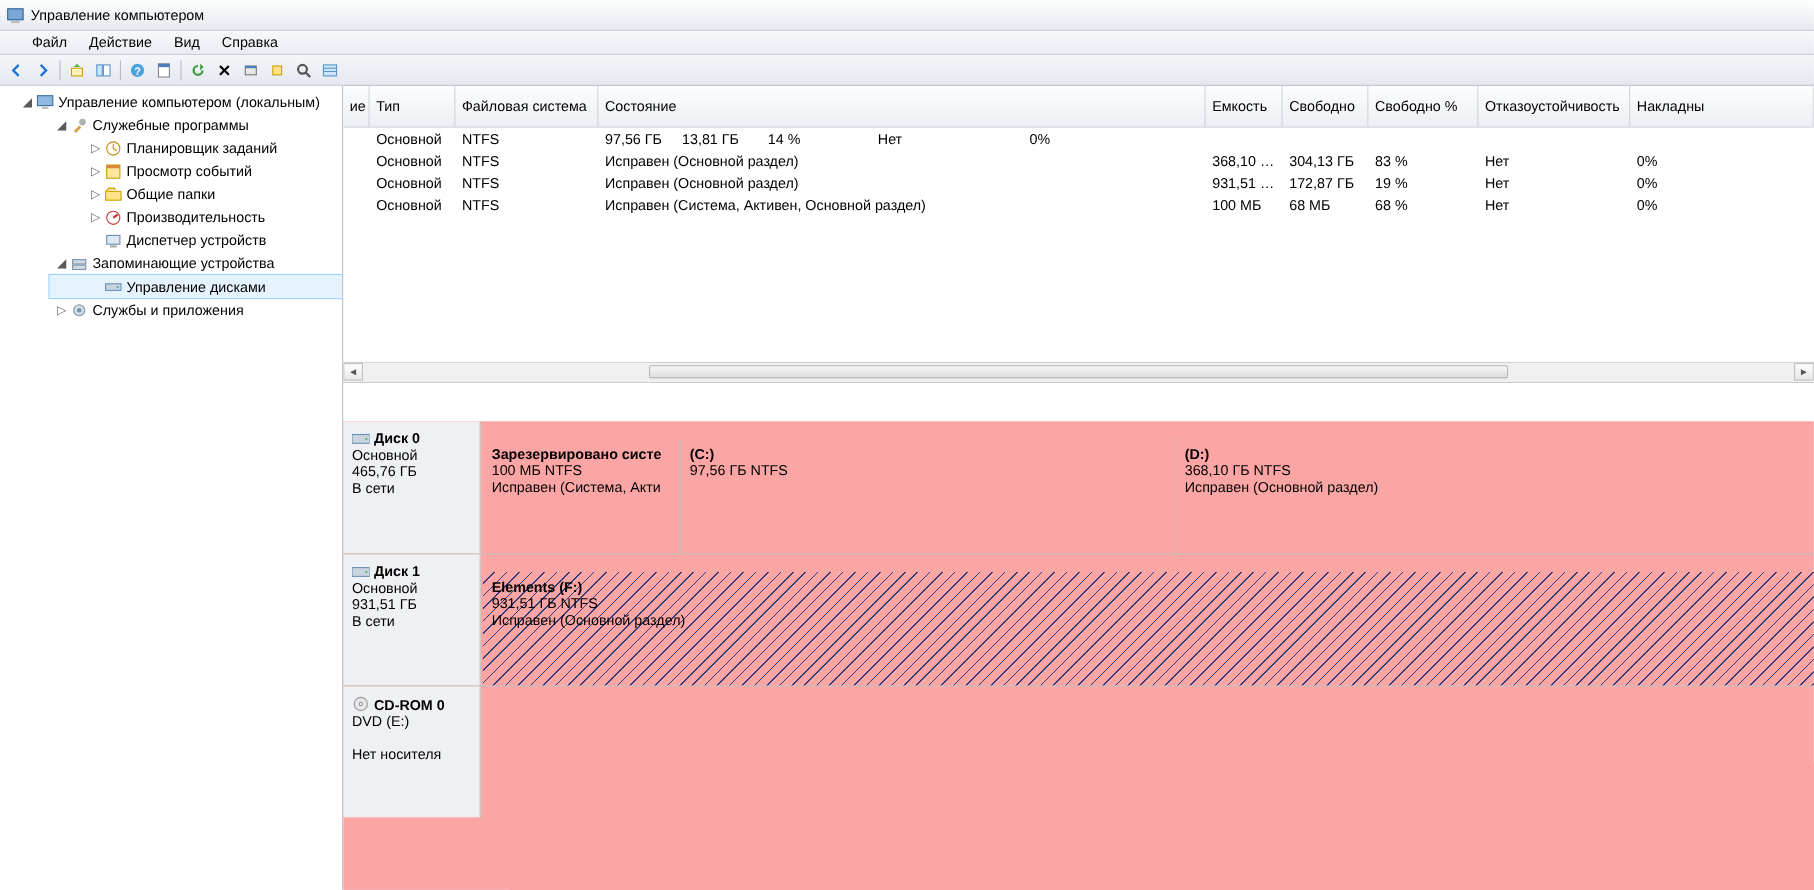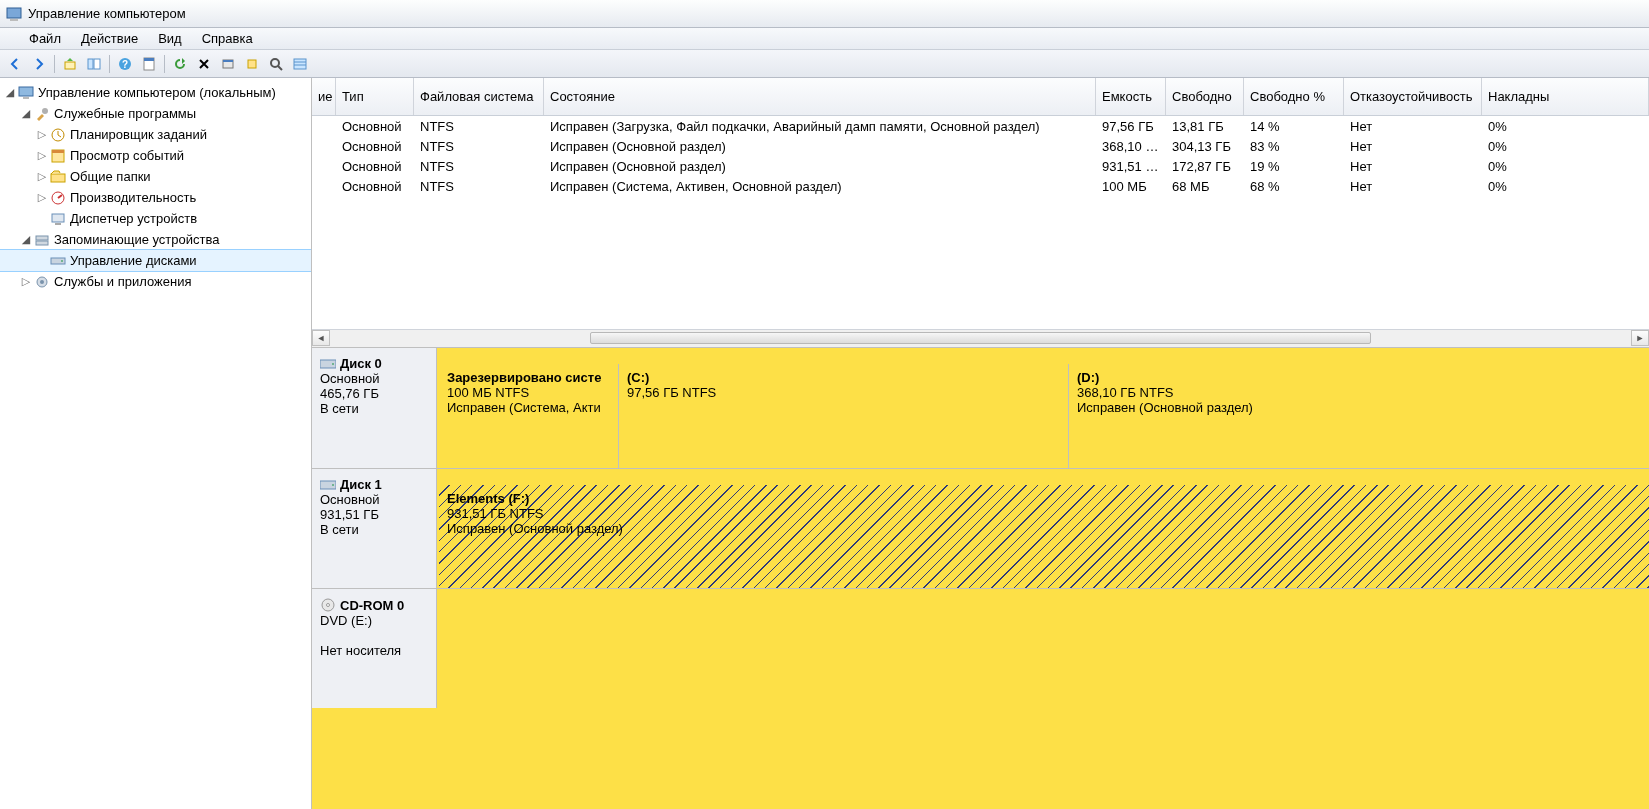--- a/index.html
+++ b/index.html
@@ -7,21 +7,21 @@
 .titlebar { height: 28px; background: linear-gradient(#fdfefe,#e6eaf0); border-bottom: 1px solid #b6bcc6; display: flex; align-items: center; padding: 0 6px; }
 .titlebar .ticon { width: 16px; height: 16px; margin-right: 6px; }
 .menubar { height: 22px; background: linear-gradient(#f7f9fc,#e8ecf2); border-bottom: 1px solid #c9cfd8; display: flex; align-items: center; padding: 0 19px; }
 .menubar span { padding: 2px 10px; cursor: default; }
 .toolbar { height: 28px; background: linear-gradient(#f4f6fa,#e4e8ef); border-bottom: 1px solid #b6bcc6; display: flex; align-items: center; padding: 0 4px; gap: 2px; }
 .tbtn { width: 22px; height: 22px; display: inline-flex; align-items: center; justify-content: center; border-radius: 2px; }
 .tsep { width: 1px; height: 18px; background: #b6bcc6; margin: 0 2px; }
 
 .main { display: flex; height: calc(100% - 78px); }
 .tree { width: 312px; border-right: 1px solid #bfbfbf; background: #fff; overflow: auto; padding-top: 4px; }
-.tree ul { list-style: none; }
+.tree ul { list-style: none; padding-left: 15px; }
 .tree li { white-space: nowrap; }
 .trow { display: flex; align-items: center; height: 21px; padding-right: 6px; }
 .twist { width: 12px; text-align: center; color: #6b6b6b; font-size: 11px; user-select: none; }
 .twist.exp::before { content: "◢"; color:#595959; }
 .twist.col::before { content: "▷"; }
 .ticon2 { width: 16px; height: 16px; margin: 0 4px 0 2px; flex: 0 0 16px; }
 .trow.sel { background: #e5f3ff; outline: 1px solid #99d1ff; }
 .indent1 { padding-left: 4px; }
 .indent2 { padding-left: 20px; }
 .indent3 { padding-left: 36px; }
@@ -33,21 +33,21 @@
 .gbody { overflow: auto; }
 .grow { display: flex; height: 20px; align-items: center; }
 .grow .col { padding: 0 6px; overflow: hidden; white-space: nowrap; text-overflow: ellipsis; }
 .hscroll { height: 18px; background: #f0f0f0; border-top: 1px solid #d0d4db; position: relative; }
 .hscroll .btn { width: 18px; height: 16px; border: 1px solid #c0c0c0; background: linear-gradient(#fdfdfd,#e8e8e8); position: absolute; top: 0; display:flex; align-items:center; justify-content:center; font-size:9px; color:#555;}
 .hscroll .btnL { left: 0; }
 .hscroll .btnR { right: 0; }
 .hscroll .track { position: absolute; left: 18px; right: 18px; top: 2px; height: 12px; }
 .hscroll .thumb { position: absolute; top: 0; height: 12px; background: linear-gradient(#f6f6f6,#dcdcdc); border: 1px solid #b8b8b8; border-radius: 2px; }
 
-.disks { flex: 1; overflow: auto; background: #fde047; }
+.disks { flex: 1; overflow: auto; background: #fca5a5; margin-top: 35px; }
 .diskrow { display: flex; border-top: 1px solid #bfbfbf; min-height: 120px; }
 .diskrow:first-child { border-top: none; }
 .diskhdr { width: 125px; background: #eef0f4; border-right: 1px solid #bfbfbf; padding: 8px 8px; }
 .diskhdr .dname { font-weight: bold; display: flex; align-items: center; gap: 4px; }
 .diskbody { flex: 1; display: flex; flex-direction: column; align-items: flex-end; }
 .bar { height: 16px; background: #0a1e6e; }
 .parts { flex: 1; display: flex; }
 .part { border-right: 1px solid #bfbfbf; padding: 6px 8px; overflow: hidden; position: relative; }
 .part:last-child { border-right: none; }
 .part .pname { font-weight: bold; white-space: nowrap; overflow: hidden; text-overflow: ellipsis; }
@@ -272,21 +272,20 @@
         <div class="col" style="width:78px">Свободно</div>
         <div class="col" style="width:100px">Свободно %</div>
         <div class="col" style="width:138px">Отказоустойчивость</div>
         <div class="col" style="flex:1">Накладны</div>
       </div>
       <div class="gbody" id="gbody">
           <div class="grow">
             <div class="col" style="width:24px"></div>
             <div class="col" style="width:78px">Основной</div>
             <div class="col" style="width:130px">NTFS</div>
-            <div class="col" style="width:552px">Исправен (Загрузка, Файл подкачки, Аварийный дамп памяти, Основной раздел)</div>
             <div class="col" style="width:70px">97,56 ГБ</div>
             <div class="col" style="width:78px">13,81 ГБ</div>
             <div class="col" style="width:100px">14 %</div>
             <div class="col" style="width:138px">Нет</div>
             <div class="col" style="flex:1">0%</div>
           </div>
           <div class="grow">
             <div class="col" style="width:24px"></div>
             <div class="col" style="width:78px">Основной</div>
             <div class="col" style="width:130px">NTFS</div>

